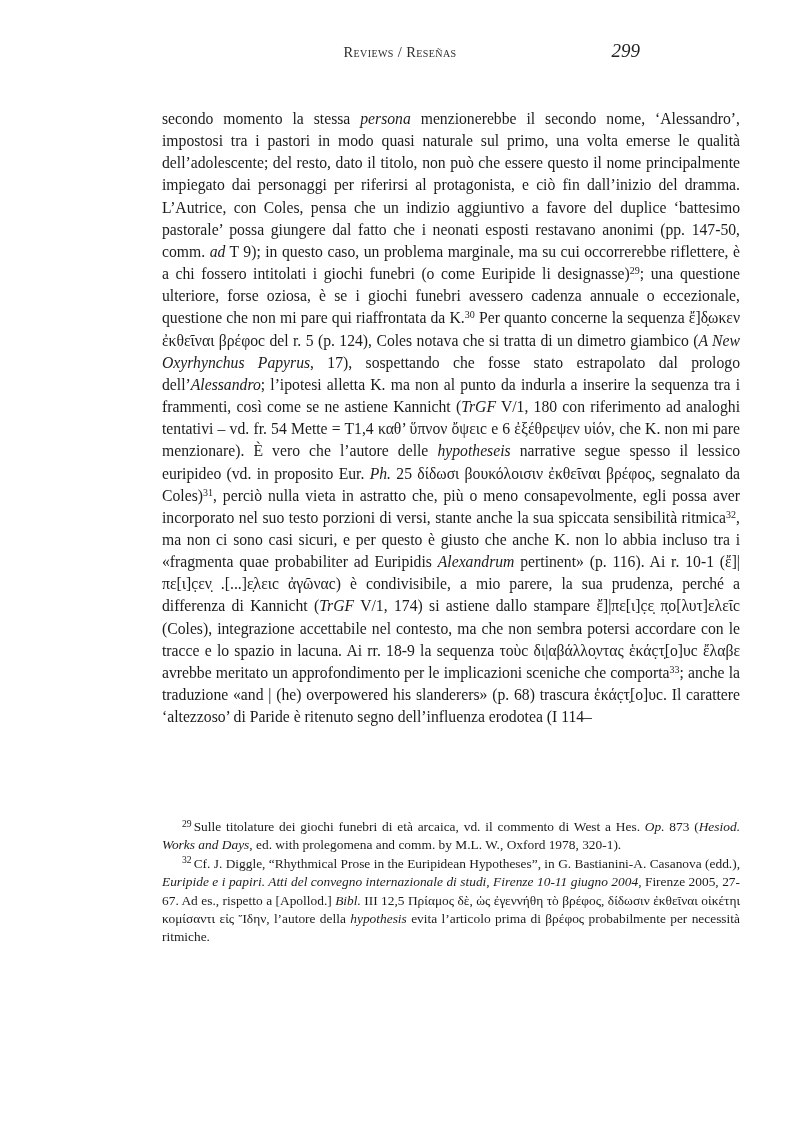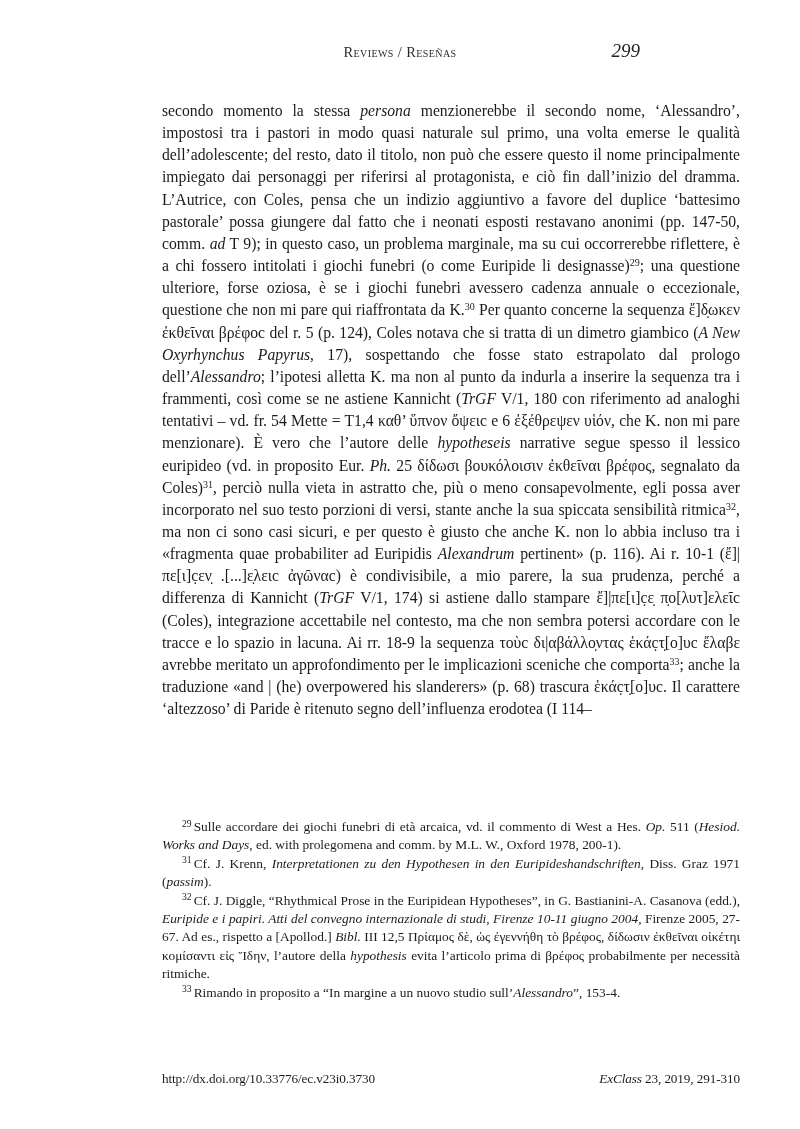--- a/index.html
+++ b/index.html
@@ -44,21 +44,21 @@
     right: 0;
     top: -4px;
     font-size: 19px;
     color: #222;
     font-style: italic;
   }
 
   
   .body-text {
     position: absolute;
-    top: 100px;
+    top: 108px;
     left: 112px;
     width: 578px;
     font-size: 15.7px;
     line-height: 22.15px;
     text-align: justify;
     text-justify: inter-word;
     hyphens: none;
     color: #1b1b1b;
   }
   .body-text p {
@@ -123,25 +123,19 @@
     <span class="runhead-title">Reviews / Reseñas</span>
     <span class="runhead-folio">299</span>
   </div>
 
   <div class="body-text">
     <p><span>secondo momento la stessa </span><i>persona</i><span> menzionerebbe il secondo nome, ‘Alessandro’, impostosi tra i pastori in modo quasi naturale sul primo, una volta emerse le qualità dell’adolescente; del resto, dato il titolo, non può che essere questo il nome principalmente impiegato dai personaggi per riferirsi al protagonista, e ciò fin dall’inizio del dramma. L’Autrice, con Coles, pensa che un indizio aggiuntivo a favore del duplice ‘battesimo pastorale’ possa giungere dal fatto che i neonati esposti restavano anonimi (pp. 147-50, comm. </span><i>ad</i><span> T 9); in questo caso, un problema marginale, ma su cui occorrerebbe riflettere, è a chi fossero intitolati i giochi funebri (o come Euripide li designasse)</span><sup class="fn">29</sup><span>; una questione ulteriore, forse oziosa, è se i giochi funebri avessero cadenza annuale o eccezionale, questione che non mi pare qui riaffrontata da K.</span><sup class="fn">30</sup><span> Per quanto concerne la sequenza </span><span class="gk">ἔ]δ̣ωκεν ἐκθεῖναι βρέφοc</span><span> del r. 5 (p. 124), Coles notava che si tratta di un dimetro giambico (</span><i>A New Oxyrhynchus Papyrus</i><span>, 17), sospettando che fosse stato estrapolato dal prologo dell’</span><i>Alessandro</i><span>; l’ipotesi alletta K. ma non al punto da indurla a inserire la sequenza tra i frammenti, così come se ne astiene Kannicht (</span><i>TrGF</i><span> V/1, 180 con riferimento ad analoghi tentativi – vd. fr. 54 Mette = T1,4 </span><span class="gk">καθ’ ὕπνον ὄψειc</span><span> e 6 </span><span class="gk">ἐξέθρεψεν υἱόν</span><span>, che K. non mi pare menzionare). È vero che l’autore delle </span><i>hypotheseis</i><span> narrative segue spesso il lessico euripideo (vd. in proposito Eur. </span><i>Ph.</i><span> 25 </span><span class="gk">δίδωσι βουκόλοισιν ἐκθεῖναι βρέφος</span><span>, segnalato da Coles)</span><sup class="fn">31</sup><span>, perciò nulla vieta in astratto che, più o meno consapevolmente, egli possa aver incorporato nel suo testo porzioni di versi, stante anche la sua spiccata sensibilità ritmica</span><sup class="fn">32</sup><span>, ma non ci sono casi sicuri, e per questo è giusto che anche K. non lo abbia incluso tra i «fragmenta quae probabiliter ad Euripidis </span><i>Alexandrum</i><span> pertinent» (p. 116). Ai r. 10-1 (</span><span class="gk">ἔ]|πε[ι]c̣εν̣ .[...]ε̣λειc ἀγῶναc</span><span>) è condivisibile, a mio parere, la sua prudenza, perché a differenza di Kannicht (</span><i>TrGF</i><span> V/1, 174) si astiene dallo stampare </span><span class="gk">ἔ]|πε[ι]c̣ε̣ π̣ο[λυτ]ελεῖc</span><span> (Coles), integrazione accettabile nel contesto, ma che non sembra potersi accordare con le tracce e lo spazio in lacuna. Ai rr. 18-9 la sequenza </span><span class="gk">τοὺc δι|αβάλλο̣ντας ἑκάc̣τ̣[ο]υc ἔλαβε</span><span> avrebbe meritato un approfondimento per le implicazioni sceniche che comporta</span><sup class="fn">33</sup><span>; anche la traduzione «and | (he) overpowered his slanderers» (p. 68) trascura </span><span class="gk">ἑκάc̣τ̣[ο]υc</span><span>. Il carattere ‘altezzoso’ di Paride è ritenuto segno dell’influenza erodotea (I 114–</span></p>
   </div>
 
   <div class="notes">
     <div>
-        <p><sup class="fnmark">29</sup><span>Sulle accordare dei giochi funebri di età arcaica, vd. il commento di West a Hes. </span><i>Op.</i><span> 511 (</span><i>Hesiod. Works and Days</i><span>, ed. with prolegomena and comm. by M.L. W., Oxford 1978, 200-1).</span></p>
-        <p><sup class="fnmark">31</sup><span>Cf. J. Krenn, </span><i>Interpretationen zu den Hypothesen in den Euripideshandschriften</i><span>, Diss. Graz 1971 (</span><i>passim</i><span>).</span></p>
+        <p><sup class="fnmark">29</sup><span>Sulle titolature dei giochi funebri di età arcaica, vd. il commento di West a Hes. </span><i>Op.</i><span> 873 (</span><i>Hesiod. Works and Days</i><span>, ed. with prolegomena and comm. by M.L. W., Oxford 1978, 320-1).</span></p>
         <p><sup class="fnmark">32</sup><span>Cf. J. Diggle, “Rhythmical Prose in the Euripidean Hypotheses”, in G. Bastianini-A. Casanova (edd.), </span><i>Euripide e i papiri. Atti del convegno internazionale di studi, Firenze 10-11 giugno 2004</i><span>, Firenze 2005, 27-67. Ad es., rispetto a [Apollod.] </span><i>Bibl.</i><span> III 12,5 </span><span class="gk">Πρίαμος δὲ, ὡς ἐγεννήθη τὸ βρέφος, δίδωσιν ἐκθεῖναι οἰκέτηι κομίσαντι εἰς Ἴδην</span><span>, l’autore della </span><i>hypothesis</i><span> evita l’articolo prima di </span><span class="gk">βρέφος</span><span> probabilmente per necessità ritmiche.</span></p>
-        <p><sup class="fnmark">33</sup><span>Rimando in proposito a “In margine a un nuovo studio sull’</span><i>Alessandro</i><span>”, 153-4.</span></p>
       </div>
   </div>
 
-  <div class="footer">
-    <span class="footer-doi">http://dx.doi.org/10.33776/ec.v23i0.3730</span>
-    <span class="footer-cite"><i>ExClass</i><span> 23, 2019, 291-310</span></span>
-  </div>
 
 </div>
 
 </body></html>

